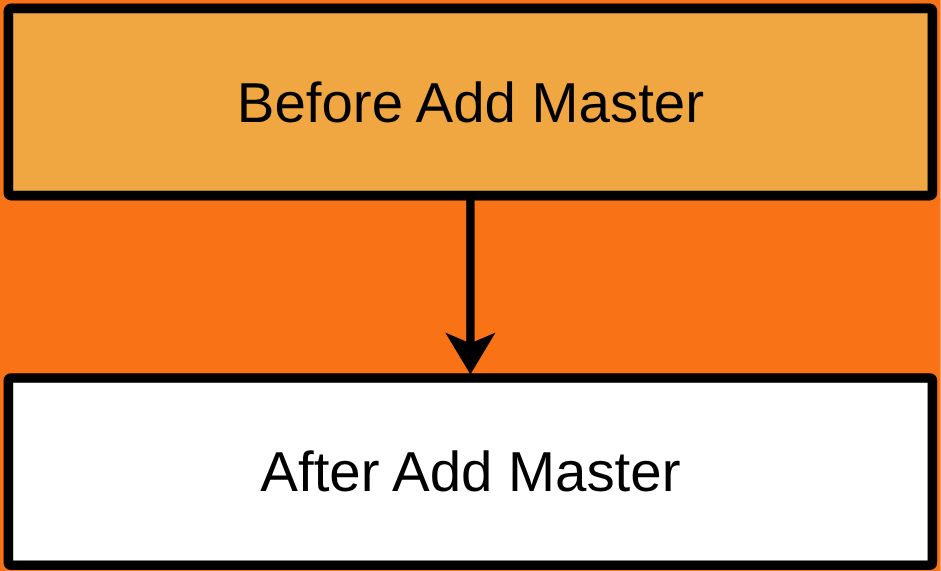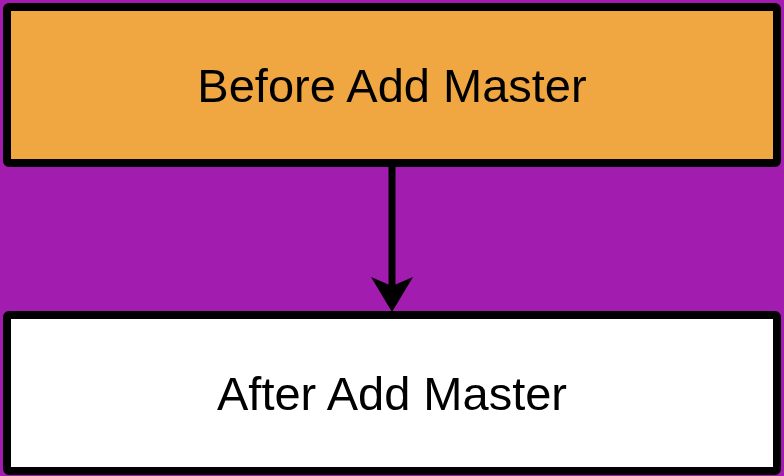--- a/index.html
+++ b/index.html
@@ -4,21 +4,21 @@
 <style>
   html, body {
     margin: 0;
     padding: 0;
     background: #ffffff;
   }
   .canvas {
     position: relative;
     width: 784px;
     height: 476px;
-    background: #a21caf;
+    background: #f97316;
     overflow: hidden;
     font-family: "Liberation Sans", sans-serif;
   }
   svg { display: block; }
   .node-label {
     font-family: "Liberation Sans", sans-serif;
     font-size: 47px;
     fill: #000000;
   }
 </style>

